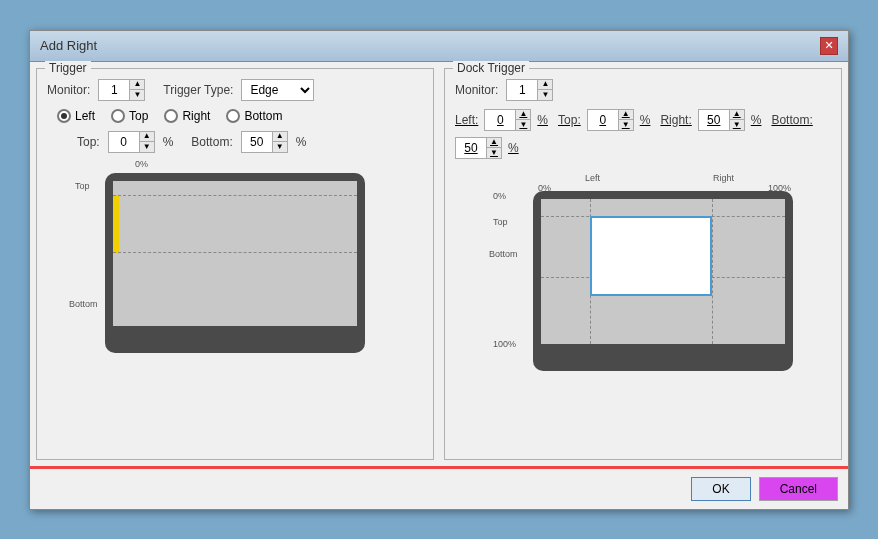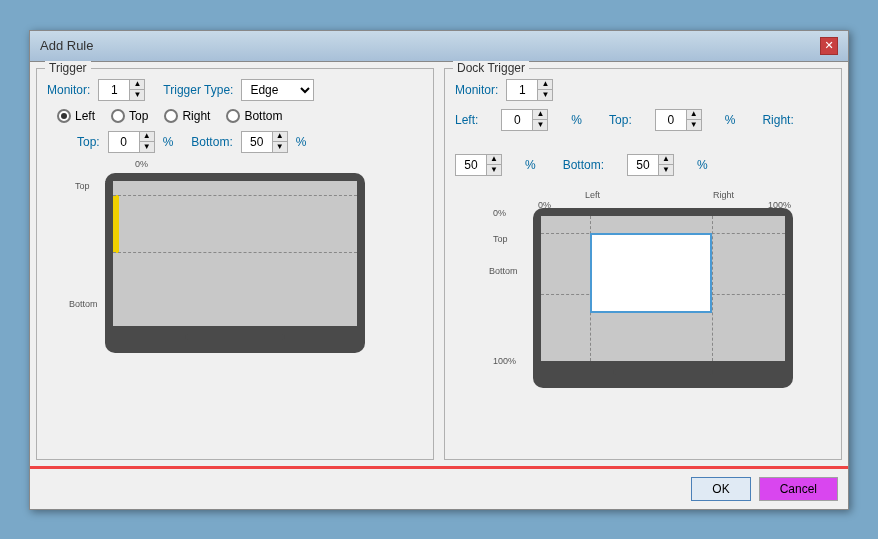--- a/index.html
+++ b/index.html
@@ -68,21 +68,21 @@
       font-size: 12px;
       color: #333;
     }
     .row {
       display: flex;
       align-items: center;
       gap: 8px;
       margin-bottom: 8px;
     }
     .label {
-      color: #0369a1;
+      color: #404040;
       white-space: nowrap;
     }
     .spinner-group {
       display: flex;
       align-items: center;
       border: 1px solid #aaa;
       background: white;
     }
     .spinner-input {
       width: 30px;
@@ -248,21 +248,21 @@
       position: relative;
       display: inline-block;
     }
   </style>
 </head>
 <body>
 
 <div class="dialog">
 
   <div class="title-bar">
-    <span class="title-bar-text">Add Rule</span>
+    <span class="title-bar-text">Add Right</span>
     <div class="close-btn">✕</div>
   </div>
 
   <div class="dialog-body">
 
     <div class="panel">
       <span class="panel-title">Trigger</span>
 
       <div class="row">
         <span class="label">Monitor:</span>
@@ -352,21 +352,21 @@
         <span class="label">Monitor:</span>
         <div class="spinner-group">
           <input class="spinner-input" type="text" value="1" style="">
           <div class="spinner-arrows">
             <button class="spinner-arrow">▲</button>
             <button class="spinner-arrow">▼</button>
           </div>
         </div>
       </div>
 
-      <div class="row" style="flex-wrap:wrap; gap:23px;">
+      <div class="row" style="flex-wrap:wrap; gap:6px;text-decoration:underline;">
         <span class="label">Left:</span>
         <div class="spinner-group">
           <input class="spinner-input" type="text" value="0" style="">
           <div class="spinner-arrows">
             <button class="spinner-arrow">▲</button>
             <button class="spinner-arrow">▼</button>
           </div>
         </div>
         <span class="label">%</span>
 

